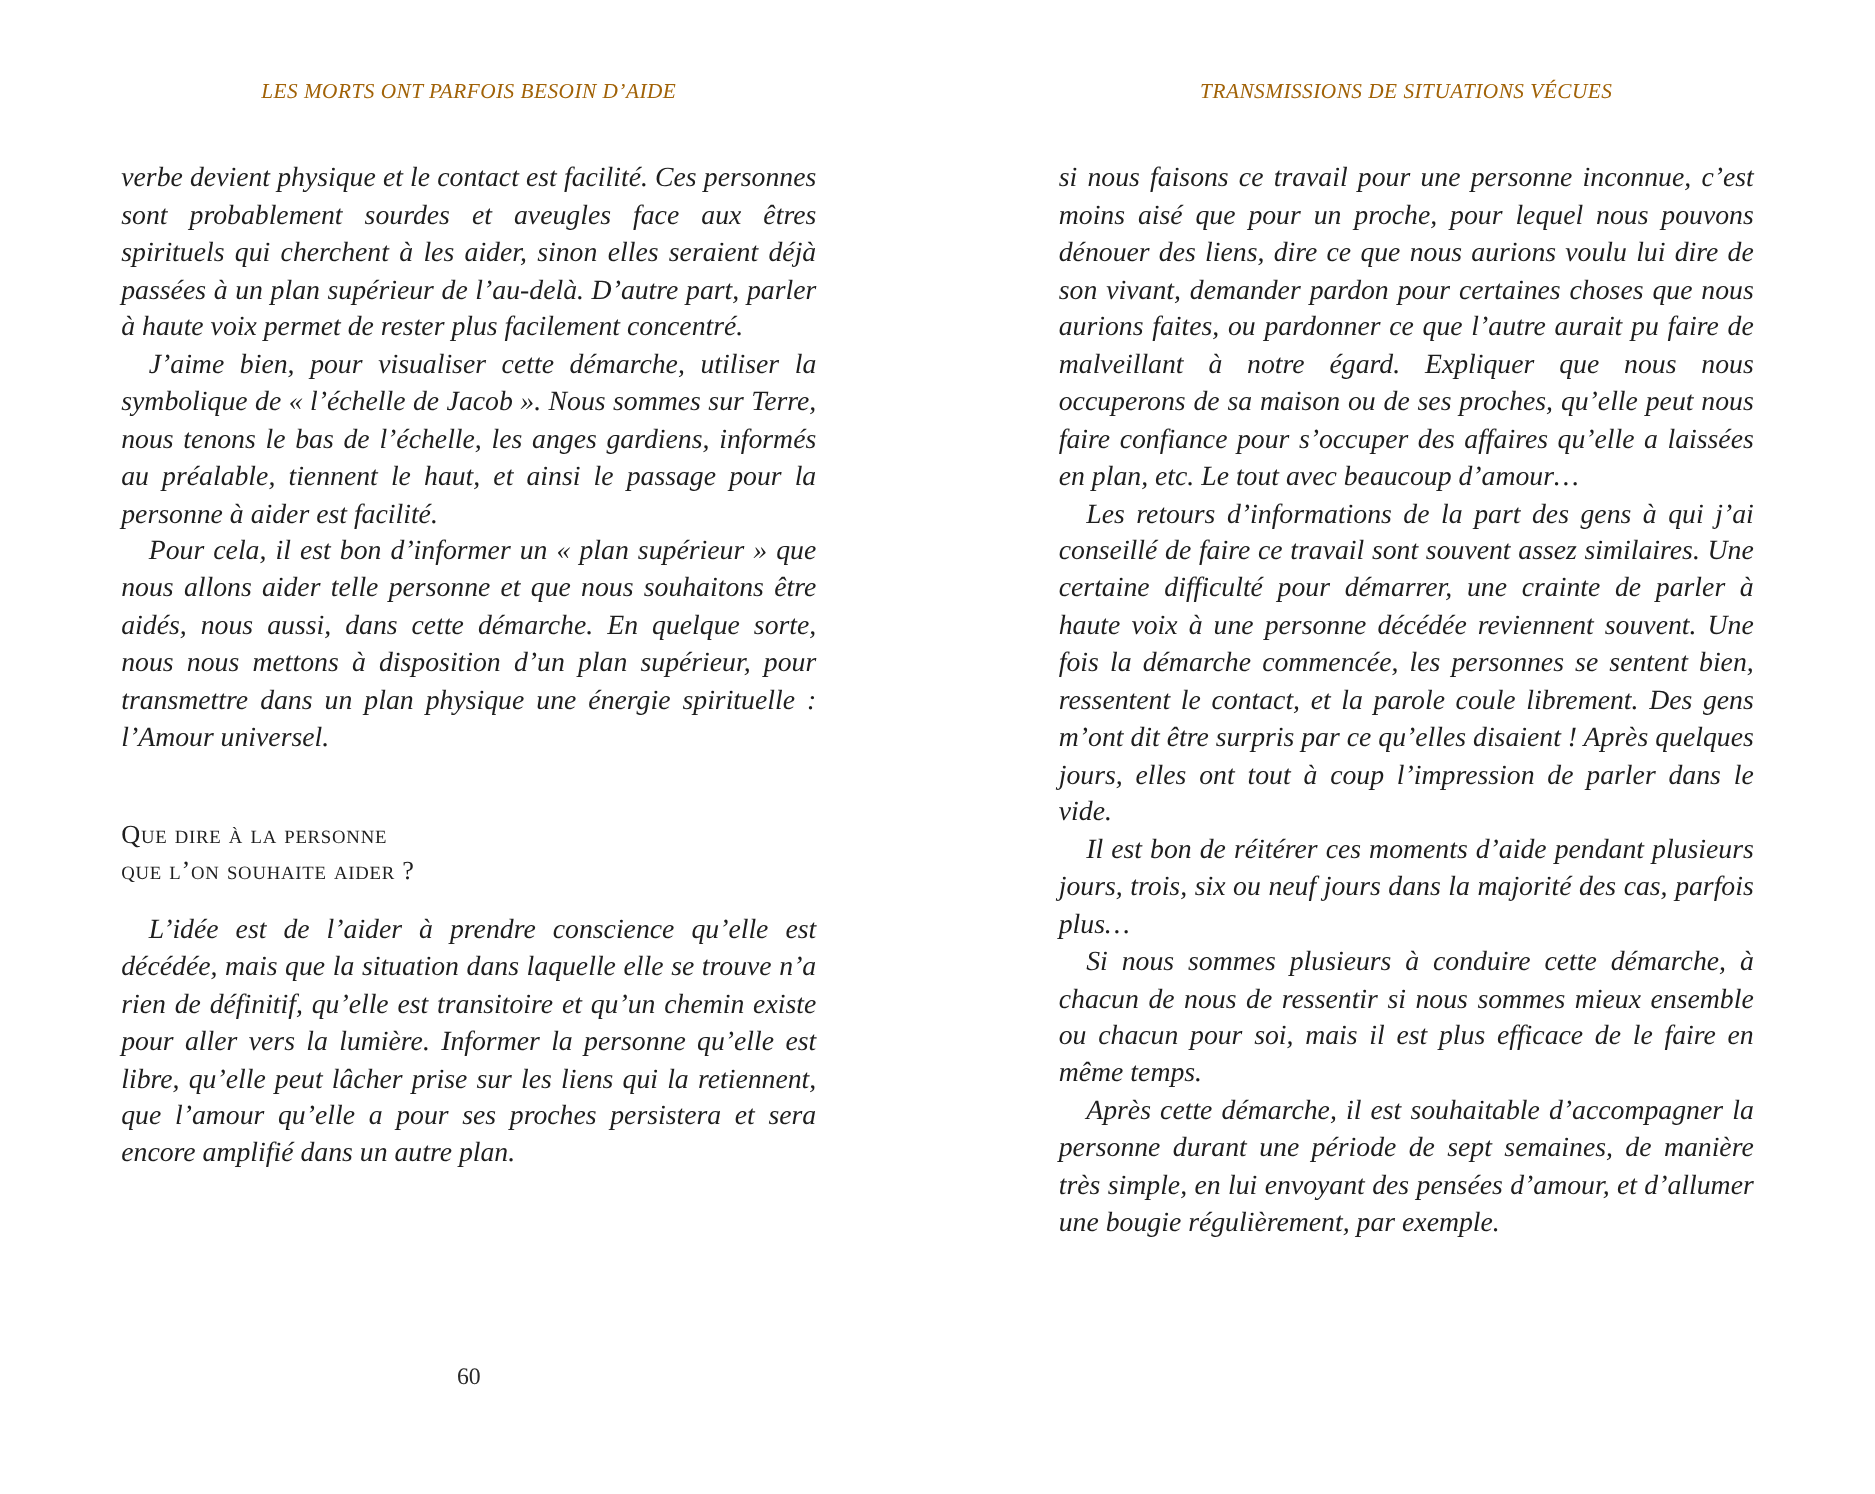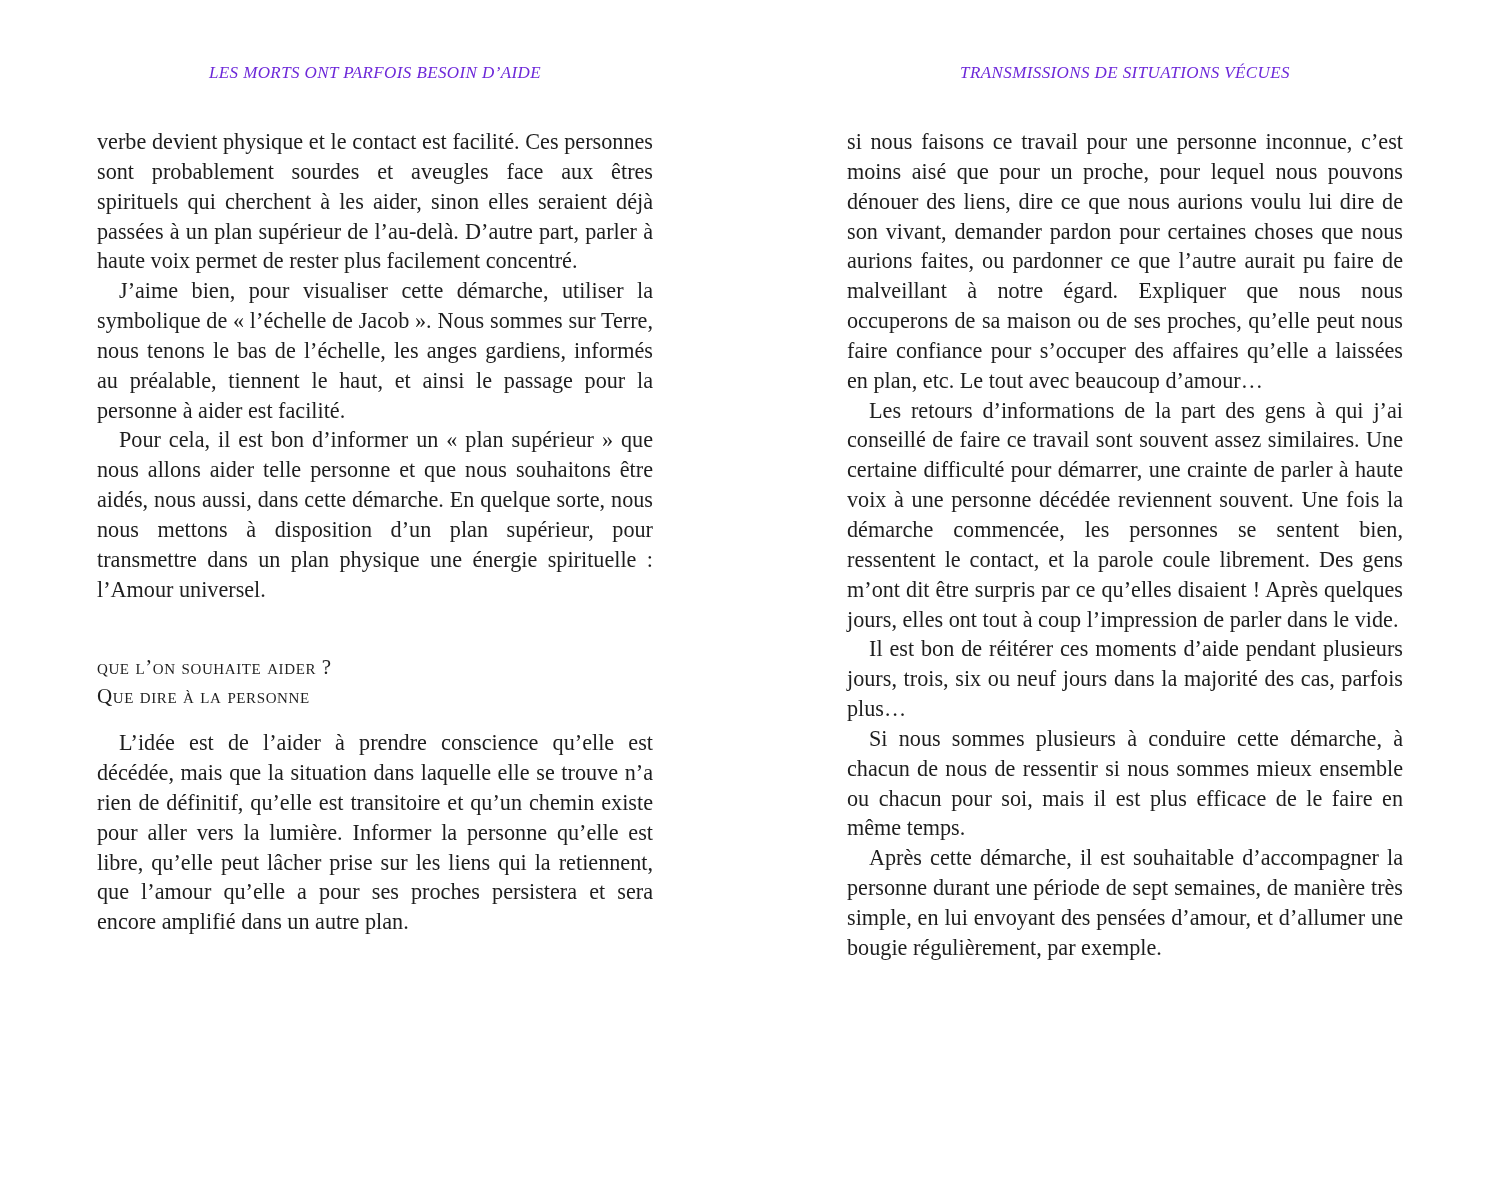--- a/index.html
+++ b/index.html
@@ -26,35 +26,36 @@
 
   .running-head {
     position: absolute;
     top: 63px;
     left: 0;
     width: 556px;
     text-align: center;
     font-style: italic;
     font-size: 17px;
     letter-spacing: 0.4px;
-    color: #6d28d9;
+    color: #a16207;
   }
 
   .body-text {
     position: absolute;
     top: 127px;
     left: 0;
     width: 556px;
     font-size: 22.2px;
     line-height: 29.85px;
     text-align: justify;
     hyphens: manual;
   }
   .body-text p {
     margin: 0;
+    font-style: italic;
   }
   .body-text p.indent {
     text-indent: 22px;
   }
   .body-text p.first {
     text-indent: 0;
   }
 
   .section-heading {
     margin: 48px 0 16px 0;
@@ -83,27 +84,28 @@
 
 <div class="page left">
   <div class="running-head">LES MORTS ONT PARFOIS BESOIN D’AIDE</div>
 
   <div class="body-text">
     <p class="first">verbe devient physique et le contact est facilité. Ces personnes sont probablement sourdes et aveugles face aux êtres spirituels qui cherchent à les aider, sinon elles seraient déjà passées à un plan supérieur de l’au-delà. D’autre part, parler à haute voix permet de rester plus facilement concentré.</p>
     <p class="indent">J’aime bien, pour visualiser cette démarche, utiliser la symbolique de « l’échelle de Jacob ». Nous sommes sur Terre, nous tenons le bas de l’échelle, les anges gardiens, informés au préalable, tiennent le haut, et ainsi le pas­sage pour la personne à aider est facilité.</p>
     <p class="indent">Pour cela, il est bon d’informer un « plan supérieur » que nous allons aider telle personne et que nous sou­haitons être aidés, nous aussi, dans cette démarche. En quelque sorte, nous nous mettons à disposition d’un plan supérieur, pour transmettre dans un plan physique une énergie spirituelle : l’Amour universel.</p>
 
     <div class="section-heading">
+      <span>Que dire à la personne</span>
       <span>que l’on souhaite aider ?</span>
-      <span>Que dire à la personne</span>
     </div>
 
     <p class="indent">L’idée est de l’aider à prendre conscience qu’elle est décédée, mais que la situation dans laquelle elle se trouve n’a rien de définitif, qu’elle est transitoire et qu’un chemin existe pour aller vers la lumière. Informer la per­sonne qu’elle est libre, qu’elle peut lâcher prise sur les liens qui la retiennent, que l’amour qu’elle a pour ses proches persistera et sera encore amplifié dans un autre plan.</p>
   </div>
 
+  <div class="page-number">60</div>
 </div>
 
 <div class="page right">
   <div class="running-head">TRANSMISSIONS DE SITUATIONS VÉCUES</div>
 
   <div class="body-text">
     <p class="first">si nous faisons ce travail pour une personne inconnue, c’est moins aisé que pour un proche, pour lequel nous pouvons dénouer des liens, dire ce que nous aurions voulu lui dire de son vivant, demander pardon pour cer­taines choses que nous aurions faites, ou pardonner ce que l’autre aurait pu faire de malveillant à notre égard. Expliquer que nous nous occuperons de sa maison ou de ses proches, qu’elle peut nous faire confiance pour s’occuper des affaires qu’elle a laissées en plan, etc. Le tout avec beaucoup d’amour…</p>
     <p class="indent">Les retours d’informations de la part des gens à qui j’ai conseillé de faire ce travail sont souvent assez similaires. Une certaine difficulté pour démarrer, une crainte de parler à haute voix à une personne décédée reviennent souvent. Une fois la démarche commencée, les per­sonnes se sentent bien, ressentent le contact, et la parole coule librement. Des gens m’ont dit être surpris par ce qu’elles disaient ! Après quelques jours, elles ont tout à coup l’impression de parler dans le vide.</p>
     <p class="indent">Il est bon de réitérer ces moments d’aide pendant plu­sieurs jours, trois, six ou neuf jours dans la majorité des cas, parfois plus…</p>
     <p class="indent">Si nous sommes plusieurs à conduire cette démarche, à chacun de nous de ressentir si nous sommes mieux ensemble ou chacun pour soi, mais il est plus efficace de le faire en même temps.</p>

